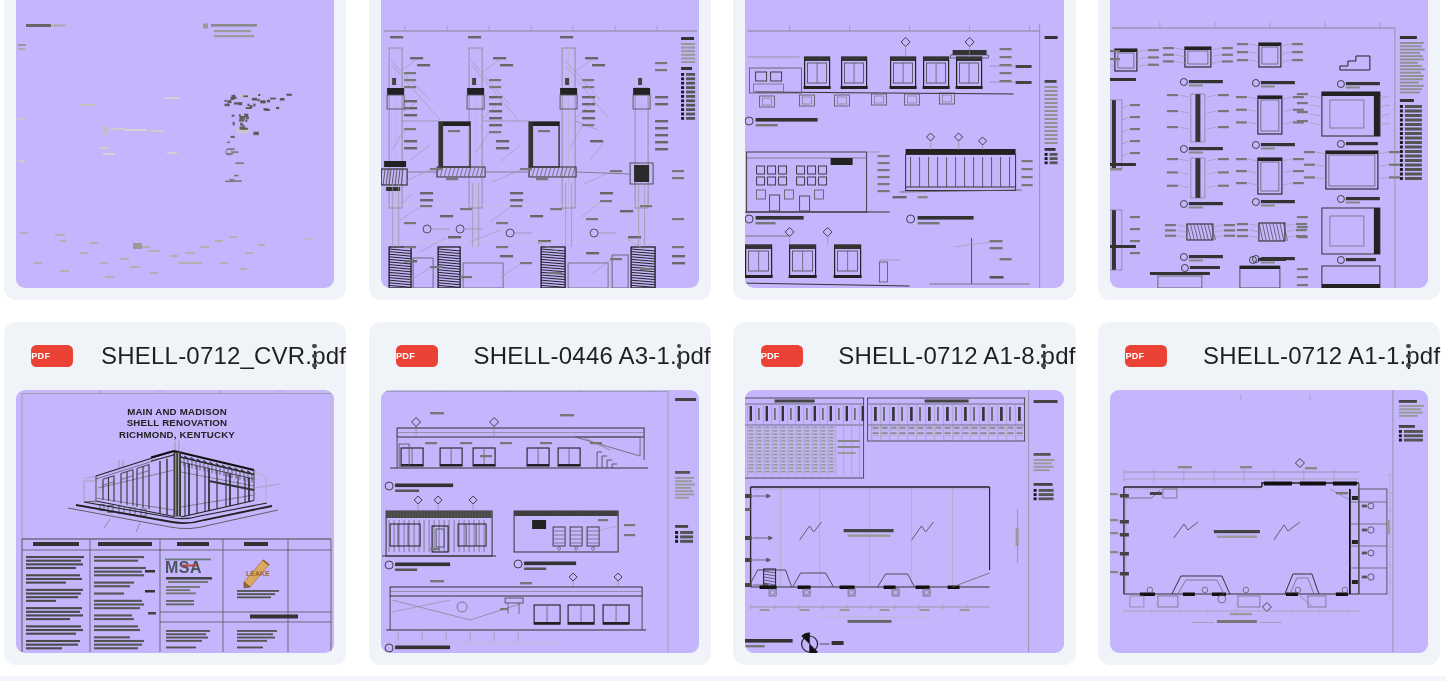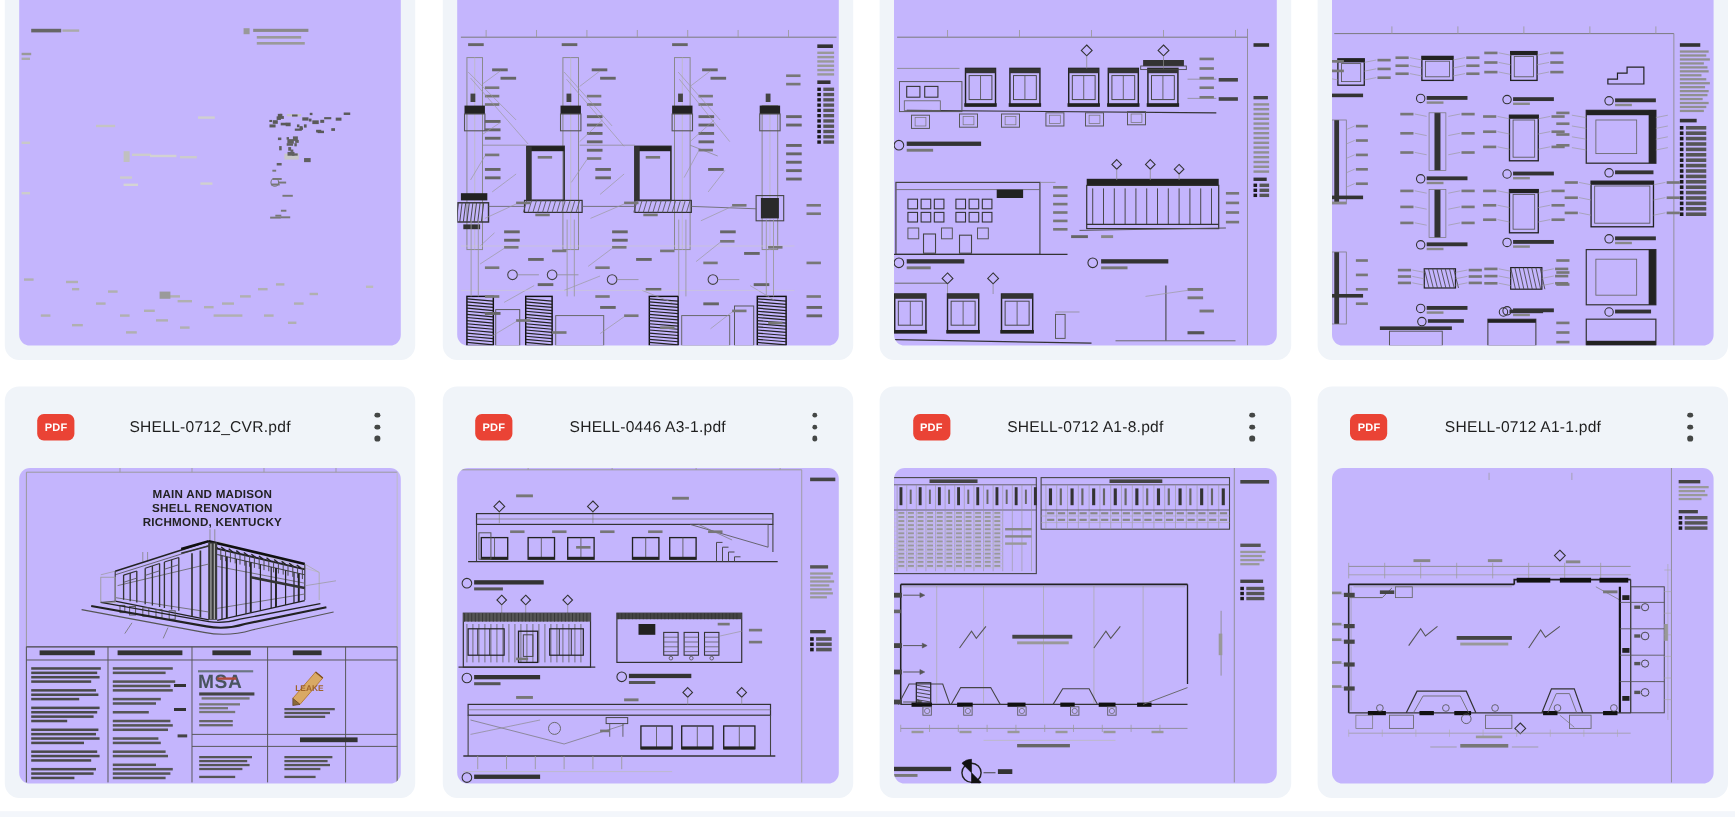--- a/index.html
+++ b/index.html
@@ -1,25 +1,25 @@
 <!DOCTYPE html>
 <html><head><meta charset="utf-8"><style>
 * { margin:0; padding:0; box-sizing:border-box; }
 html,body { width:1446px; height:681px; background:#fff; overflow:hidden;
   font-family:"Liberation Sans", sans-serif; position:relative; }
 .card { position:absolute; width:342.2px; background:#f0f4f9; border-radius:12px; }
 .thumb { position:absolute; left:12px; width:318.2px; background:#c4b5fd;
   border-radius:9px; overflow:hidden; }
 .tsvg { position:absolute; left:0; top:0; }
 .head { position:absolute; left:0; top:0; width:100%; height:68px; }
-.picon { position:absolute; left:27.3px; top:22.5px; width:31px; height:22.5px;
+.picon { position:absolute; left:27.3px; top:22.5px; width:42px; height:22.5px;
   background:#EA4335; border-radius:5.5px; color:#fff; font-size:9.2px; font-weight:bold;
-  text-align:center; line-height:23px; letter-spacing:0.2px; }
+  line-height:23px; letter-spacing:0.2px; }
 .title { position:absolute; left:0; top:0; width:100%; height:68px; line-height:68px;
-  text-align:center; font-size:13px; color:#1f1f1f; letter-spacing:0.2px; }
+  text-align:right; font-size:24px; color:#1f1f1f; letter-spacing:0.2px; }
 .dots { position:absolute; right:29.5px; top:21.7px; width:4.8px; }
 .dots div { width:4.8px; height:4.8px; border-radius:50%; background:#444746;
   margin-bottom:5.1px; }
 .strip { position:absolute; left:0; top:675.5px; width:1446px; height:6px;
   background:#f3f6fb; }
 </style></head><body>
 <div class="card" style="left:4px;top:-40px;height:339.5px;">
     <div class="thumb" style="top:28px;height:300.4px;">
       <svg class="tsvg" width="318.2" height="300.4" viewBox="16 -12 318.2 300.4">
         <rect x="26" y="24" width="25" height="3" fill="#666"></rect>

